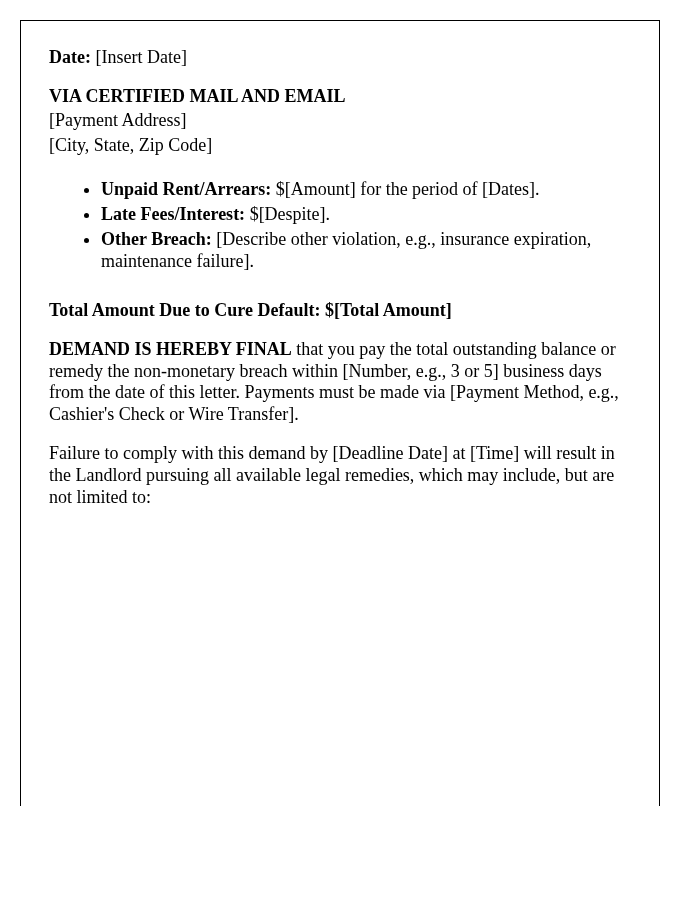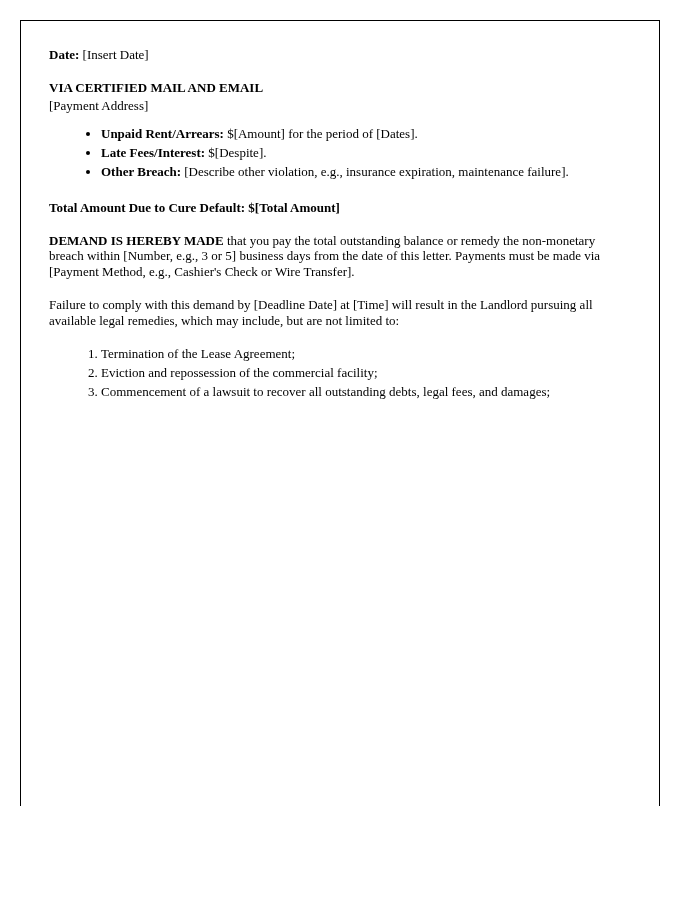--- a/index.html
+++ b/index.html
@@ -23,35 +23,35 @@
     left: 20px;
     top: 20px;
     width: 640px;
     height: 786px;
     box-sizing: border-box;
     border: 1px solid #000000;
     border-bottom: none;
     background: #ffffff;
     padding: 26px 28px 0 28px;
     overflow: hidden;
-    font-size: 13px;
+    font-size: 18px;
     line-height: 1.22;
   }
   p {
     margin: 0 0 17px 0;
   }
   .addr-line {
     margin: 0 0 2.5px 0;
   }
   .addr-block {
-    margin-bottom: 12px;
+    margin-bottom: 22px;
   }
   .bold { font-weight: bold; }
   ul.default-list {
-    margin: 0 0 20px 0;
+    margin: 0 0 27px 0;
     padding-left: 52px;
   }
   ul.default-list li {
     margin-bottom: 3px;
   }
   ol.remedies-list {
     margin: 0 0 17px 0;
     padding-left: 52px;
   }
   ol.remedies-list li {
@@ -62,40 +62,35 @@
 <body>
 
 <div class="page">
   <div class="letter-frame">
 
     <p><span class="bold">Date:</span><span> [Insert Date]</span></p>
 
     <div class="addr-block">
       <p class="addr-line bold">VIA CERTIFIED MAIL AND EMAIL</p>
       <p class="addr-line">[Payment Address]</p>
+      <p class="addr-line">[City, State, Zip Code]</p>
     </div>
 
 
 
 
 
     <ul class="default-list">
       <li><span class="bold">Unpaid Rent/Arrears:</span><span> $[Amount] for the period of [Dates].</span></li>
       <li><span class="bold">Late Fees/Interest:</span><span> $[Despite].</span></li>
       <li><span class="bold">Other Breach:</span><span> [Describe other violation, e.g., insurance expiration, maintenance failure].</span></li>
     </ul>
 
     <p class="bold">Total Amount Due to Cure Default: $[Total Amount]</p>
 
 
-    <p><span class="bold">DEMAND IS HEREBY MADE</span><span> that you pay the total outstanding balance or remedy the non-monetary breach within [Number, e.g., 3 or 5] business days from the date of this letter. Payments must be made via [Payment Method, e.g., Cashier's Check or Wire Transfer].</span></p>
+    <p><span class="bold">DEMAND IS HEREBY FINAL</span><span> that you pay the total outstanding balance or remedy the non-monetary breach within [Number, e.g., 3 or 5] business days from the date of this letter. Payments must be made via [Payment Method, e.g., Cashier's Check or Wire Transfer].</span></p>
 
     <p>Failure to comply with this demand by [Deadline Date] at [Time] will result in the Landlord pursuing all available legal remedies, which may include, but are not limited to:</p>
 
-    <ol class="remedies-list">
-      <li>Termination of the Lease Agreement;</li>
-      <li>Eviction and repossession of the commercial facility;</li>
-      <li>Commencement of a lawsuit to recover all outstanding debts, legal fees, and damages;</li>
-
-    </ol>
 
   </div>
 </div>
 
 </body></html>

